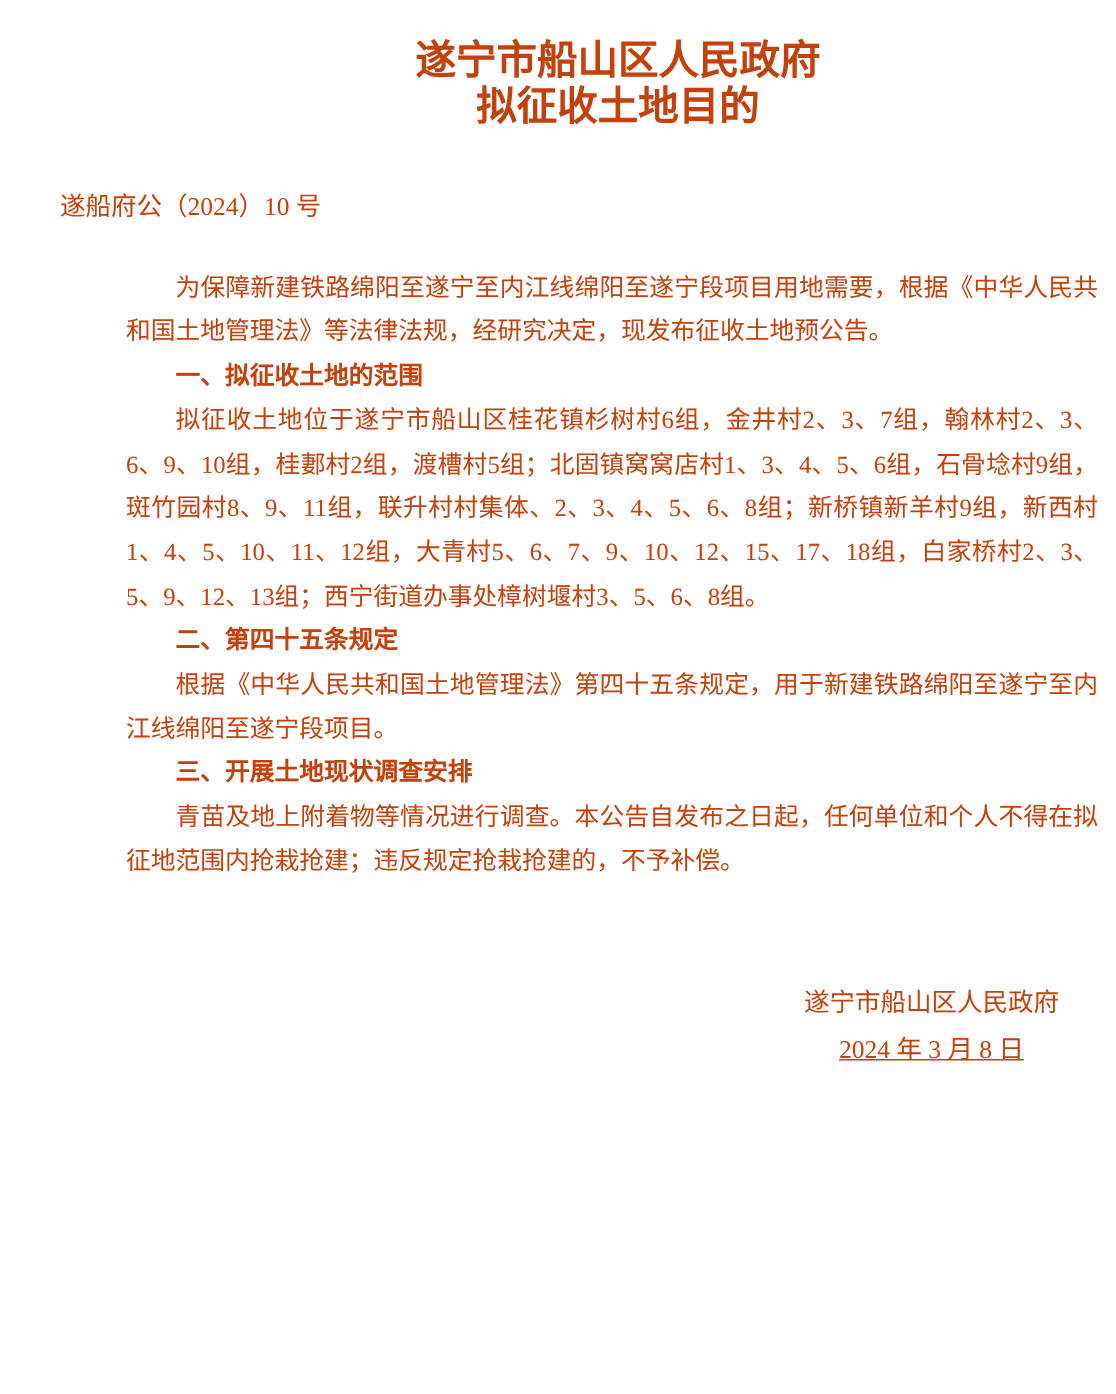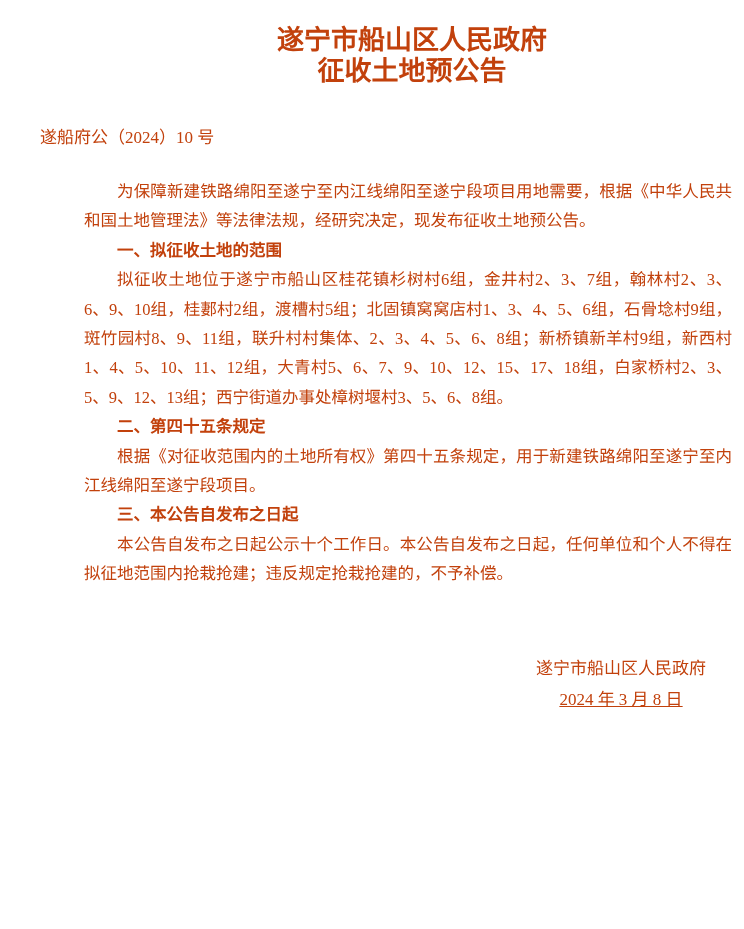--- a/index.html
+++ b/index.html
@@ -63,33 +63,33 @@
   .signature .sig-issuer { white-space: nowrap; }
   .signature .sig-date { white-space: nowrap; text-decoration: underline; }
 </style>
 </head>
 <body>
 
 <div class="page">
 
   <h1 class="doc-title">
     <span>遂宁市船山区人民政府</span><br>
-    <span>征收土地预公告</span>
+    <span>拟征收土地目的</span>
   </h1>
 
   <div class="doc-number">遂船府公（2024）10 号</div>
 
   <div class="doc-body">
     <p class="para">为保障新建铁路绵阳至遂宁至内江线绵阳至遂宁段项目用地需要，根据《中华人民共和国土地管理法》等法律法规，经研究决定，现发布征收土地预公告。</p>
     <p class="heading">一、拟征收土地的范围</p>
     <p class="para">拟征收土地位于遂宁市船山区桂花镇杉树村6组，金井村2、3、7组，翰林村2、3、6、9、10组，桂郪村2组，渡槽村5组；北固镇窝窝店村1、3、4、5、6组，石骨埝村9组，斑竹园村8、9、11组，联升村村集体、2、3、4、5、6、8组；新桥镇新羊村9组，新西村1、4、5、10、11、12组，大青村5、6、7、9、10、12、15、17、18组，白家桥村2、3、5、9、12、13组；西宁街道办事处樟树堰村3、5、6、8组。</p>
     <p class="heading">二、第四十五条规定</p>
-    <p class="para">根据《对征收范围内的土地所有权》第四十五条规定，用于新建铁路绵阳至遂宁至内江线绵阳至遂宁段项目。</p>
-    <p class="heading">三、本公告自发布之日起</p>
-    <p class="para">本公告自发布之日起公示十个工作日。本公告自发布之日起，任何单位和个人不得在拟征地范围内抢栽抢建；违反规定抢栽抢建的，不予补偿。</p>
+    <p class="para">根据《中华人民共和国土地管理法》第四十五条规定，用于新建铁路绵阳至遂宁至内江线绵阳至遂宁段项目。</p>
+    <p class="heading">三、开展土地现状调查安排</p>
+    <p class="para">青苗及地上附着物等情况进行调查。本公告自发布之日起，任何单位和个人不得在拟征地范围内抢栽抢建；违反规定抢栽抢建的，不予补偿。</p>
   </div>
 
   <div class="signature">
     <div class="sig-inner">
       <div class="sig-issuer">遂宁市船山区人民政府</div>
       <div class="sig-date">2024 年 3 月 8 日</div>
     </div>
   </div>
 
 </div>

